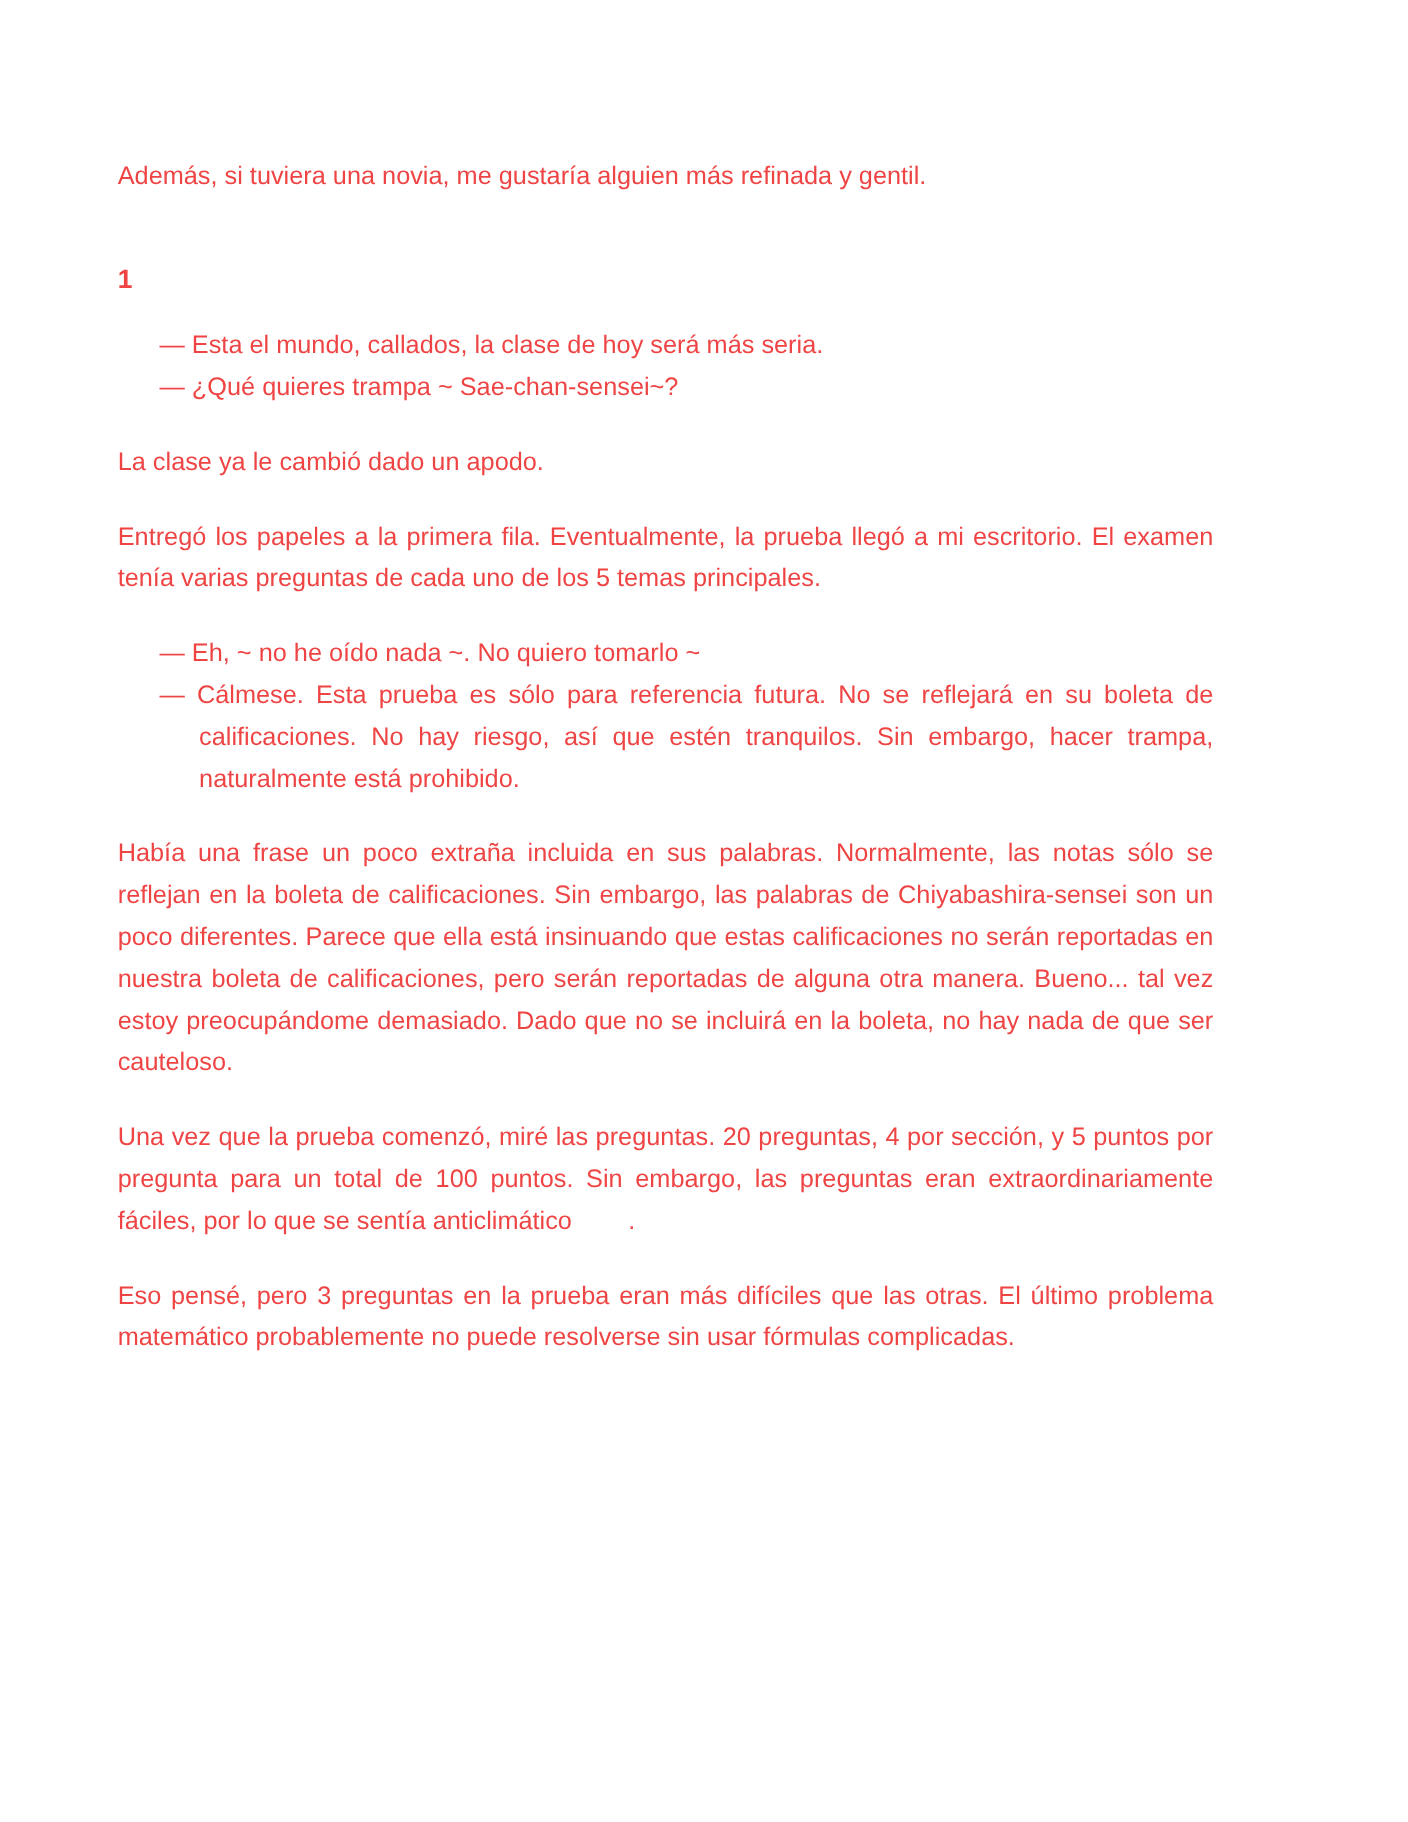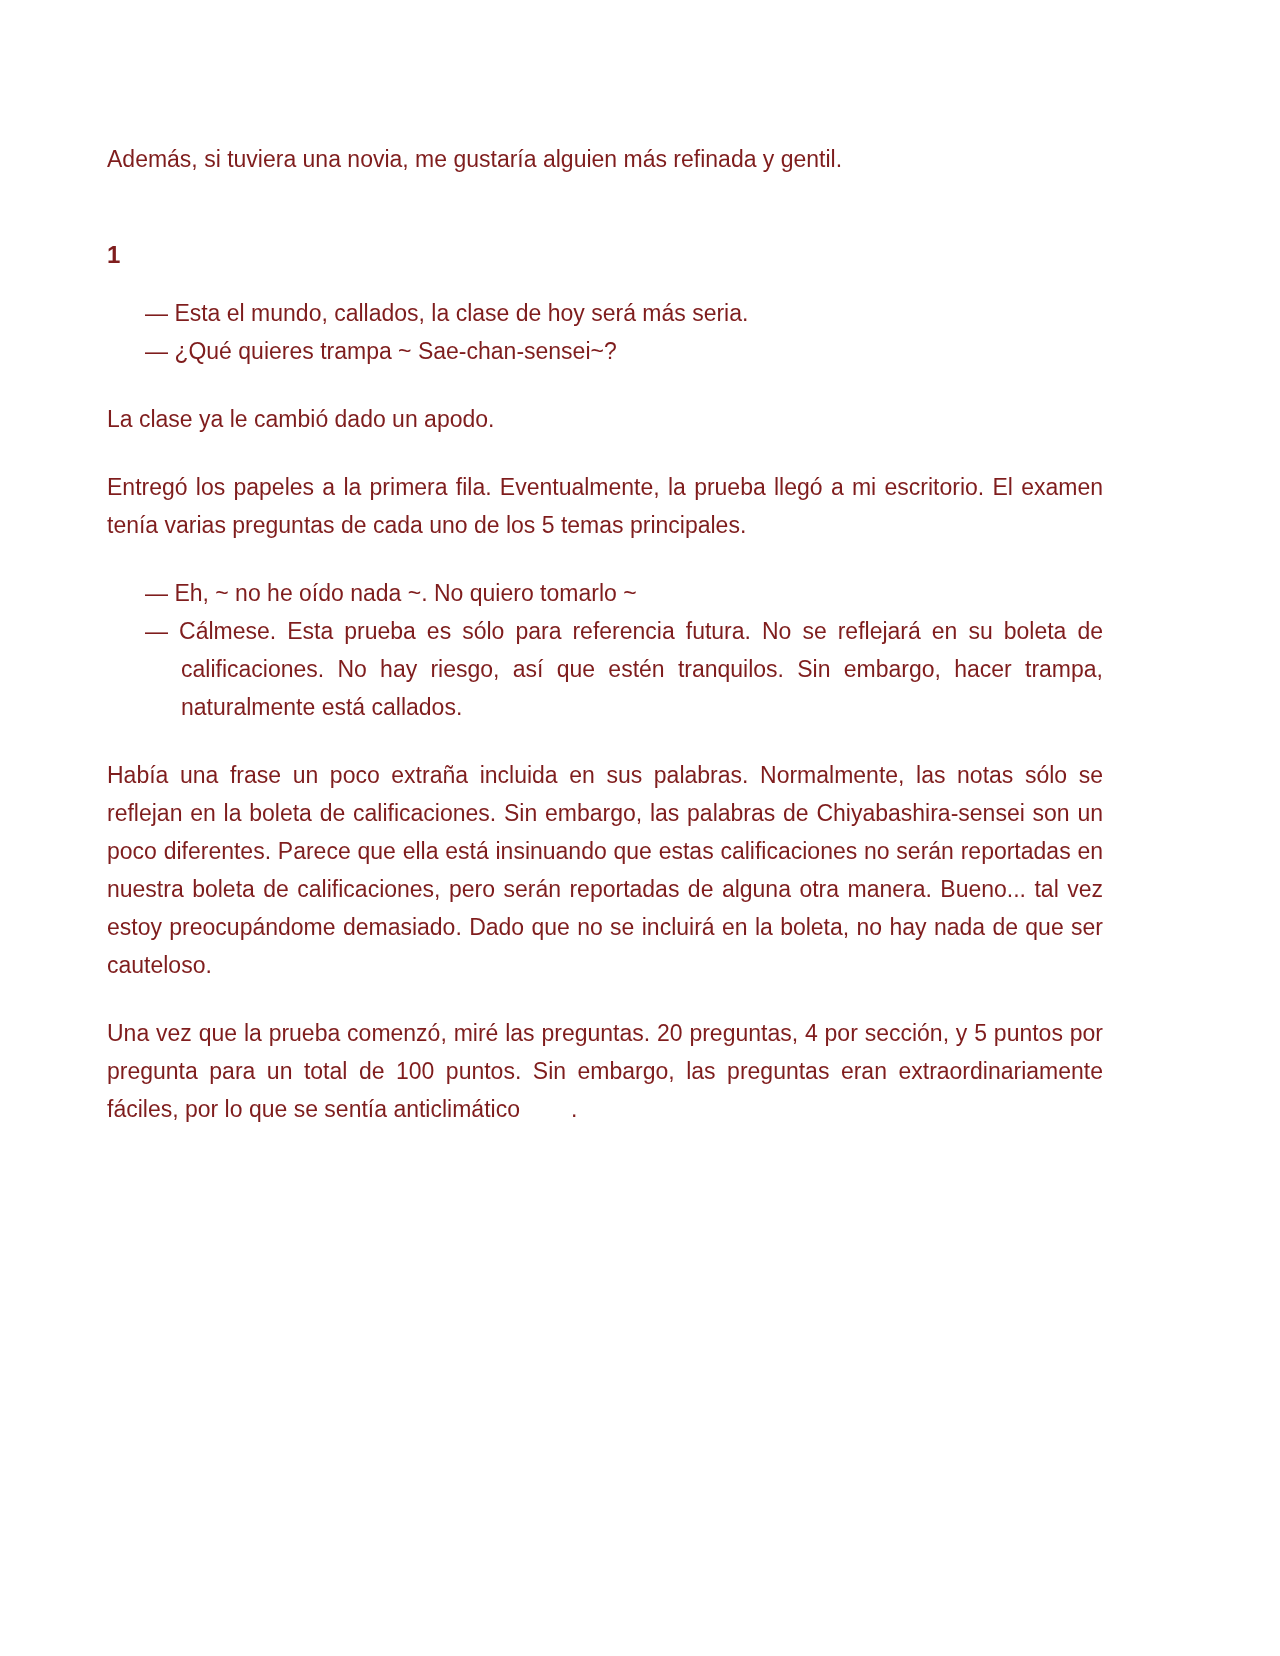--- a/index.html
+++ b/index.html
@@ -8,21 +8,21 @@
     background: #ffffff;
   }
   .page {
     position: relative;
     width: 1280px;
     height: 1656px;
     margin: 0 auto;
     background: #ffffff;
     box-sizing: border-box;
     padding: 140px 177px 40px 107px;
-    color: #7f1d1d;
+    color: #ef4444;
     font-family: "Liberation Sans", "DejaVu Sans", sans-serif;
     font-size: 23px;
     line-height: 38px;
     overflow: hidden;
   }
   .para {
     margin: 0 0 30px 0;
     text-align: justify;
     text-justify: inter-word;
   }
@@ -51,18 +51,19 @@
       <p class="para">Además, si tuviera una novia, me gustaría alguien más refinada y gentil.</p>
       <h2 class="heading">1</h2>
       <div class="dialogue-group">
         <p class="dialogue">— Esta el mundo, callados, la clase de hoy será más seria.</p>
         <p class="dialogue">— ¿Qué quieres trampa ~ Sae-chan-sensei~?</p>
       </div>
       <p class="para">La clase ya le cambió dado un apodo.</p>
       <p class="para">Entregó los papeles a la primera fila. Eventualmente, la prueba llegó a mi escritorio. El examen tenía varias preguntas de cada uno de los 5 temas principales.</p>
       <div class="dialogue-group">
         <p class="dialogue">— Eh, ~ no he oído nada ~. No quiero tomarlo ~</p>
-        <p class="dialogue">— Cálmese. Esta prueba es sólo para referencia futura. No se reflejará en su boleta de calificaciones. No hay riesgo, así que estén tranquilos. Sin embargo, hacer trampa, naturalmente está callados.</p>
+        <p class="dialogue">— Cálmese. Esta prueba es sólo para referencia futura. No se reflejará en su boleta de calificaciones. No hay riesgo, así que estén tranquilos. Sin embargo, hacer trampa, naturalmente está prohibido.</p>
       </div>
       <p class="para">Había una frase un poco extraña incluida en sus palabras. Normalmente, las notas sólo se reflejan en la boleta de calificaciones. Sin embargo, las palabras de Chiyabashira-sensei son un poco diferentes. Parece que ella está insinuando que estas calificaciones no serán reportadas en nuestra boleta de calificaciones, pero serán reportadas de alguna otra manera. Bueno... tal vez estoy preocupándome demasiado. Dado que no se incluirá en la boleta, no hay nada de que ser cauteloso.</p>
       <p class="para">Una vez que la prueba comenzó, miré las preguntas. 20 preguntas, 4 por sección, y 5 puntos por pregunta para un total de 100 puntos. Sin embargo, las preguntas eran extraordinariamente fáciles, por lo que se sentía anticlimático&nbsp;&nbsp;&nbsp;&nbsp;&nbsp;&nbsp;&nbsp;&nbsp;.</p>
+      <p class="para">Eso pensé, pero 3 preguntas en la prueba eran más difíciles que las otras. El último problema matemático probablemente no puede resolverse sin usar fórmulas complicadas.</p>
     </div>
 </div>
 
 </body></html>

